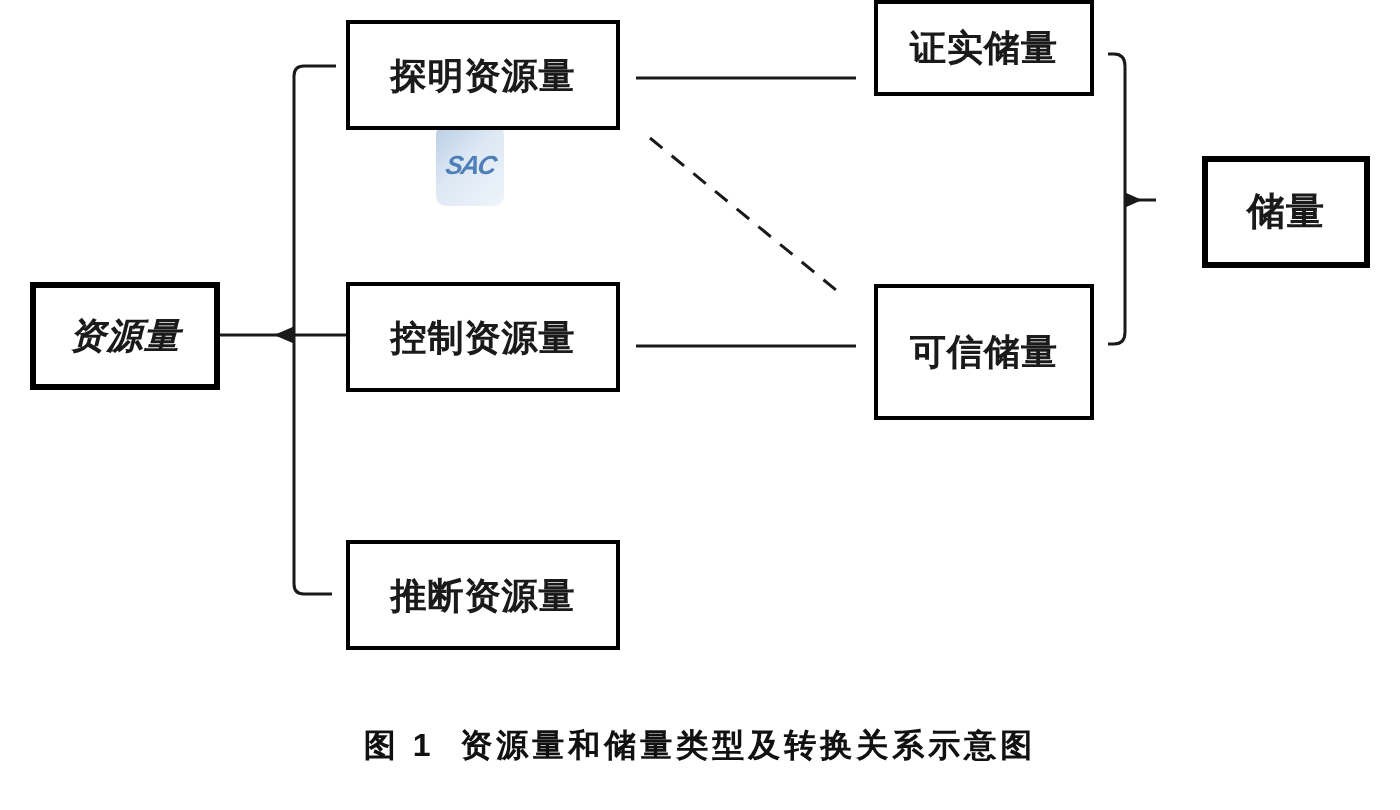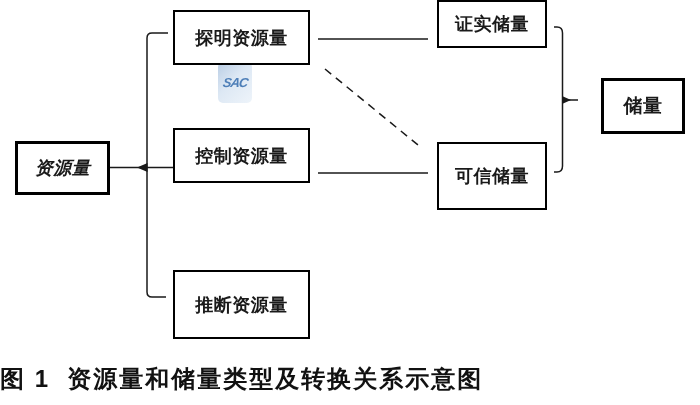--- a/index.html
+++ b/index.html
@@ -10,39 +10,39 @@
   .connectors{position:absolute;left:0;top:0;z-index:2;}
   .node{
     position:absolute;z-index:3;box-sizing:border-box;
     display:flex;align-items:center;justify-content:center;
     border:2px solid #000;background:#fff;
     font-family:"Liberation Serif",serif;font-weight:600;
     font-size:18px;color:#1a1a1a;letter-spacing:0.5px;white-space:nowrap;
   }
   #node-resources{left:15px;top:141px;width:95px;height:54px;border-width:3px;font-style:italic;}
   #node-explored{left:173px;top:10px;width:137px;height:55px;}
-  #node-controlled{left:173px;top:128px;width:137px;height:55px;justify-content:center;}
-  #node-inferred{left:173px;top:270px;width:137px;height:69px;}
+  #node-controlled{left:173px;top:141px;width:137px;height:55px;justify-content:center;}
+  #node-inferred{left:173px;top:270px;width:137px;height:55px;}
   #node-proved{left:437px;top:0;width:110px;height:48px;}
   #node-probable{left:437px;top:142px;width:110px;height:68px;}
   #node-reserves{left:588px;top:78px;width:84px;height:56px;border-width:3px;font-size:19px;margin-left:13px;}
   .watermark{
     position:absolute;z-index:1;left:218px;top:62px;width:34px;height:41px;
     border-radius:5px;
     background:linear-gradient(135deg,#b9cde4 0%,#dde8f4 45%,#eef4fa 100%);
     display:flex;align-items:center;justify-content:center;
   }
   .watermark span{
     font-family:"Liberation Sans",sans-serif;font-style:italic;font-weight:bold;
     font-size:13px;color:#4e7fb8;transform:skewX(-10deg);letter-spacing:-1px;
   }
   .caption{
     position:absolute;z-index:3;left:0;top:363px;width:700px;
-    font-family:"Liberation Sans",sans-serif;
-    font-weight:bold;font-size:24px;letter-spacing:2px;color:#111;
+    text-align:center;font-family:"Liberation Sans",sans-serif;
+    font-weight:bold;font-size:16px;letter-spacing:2px;color:#111;
     white-space:pre;
   }
 </style>
 </head>
 <body>
 
 <div class="stage">
 
   <div class="watermark">
     <span>SAC</span>

